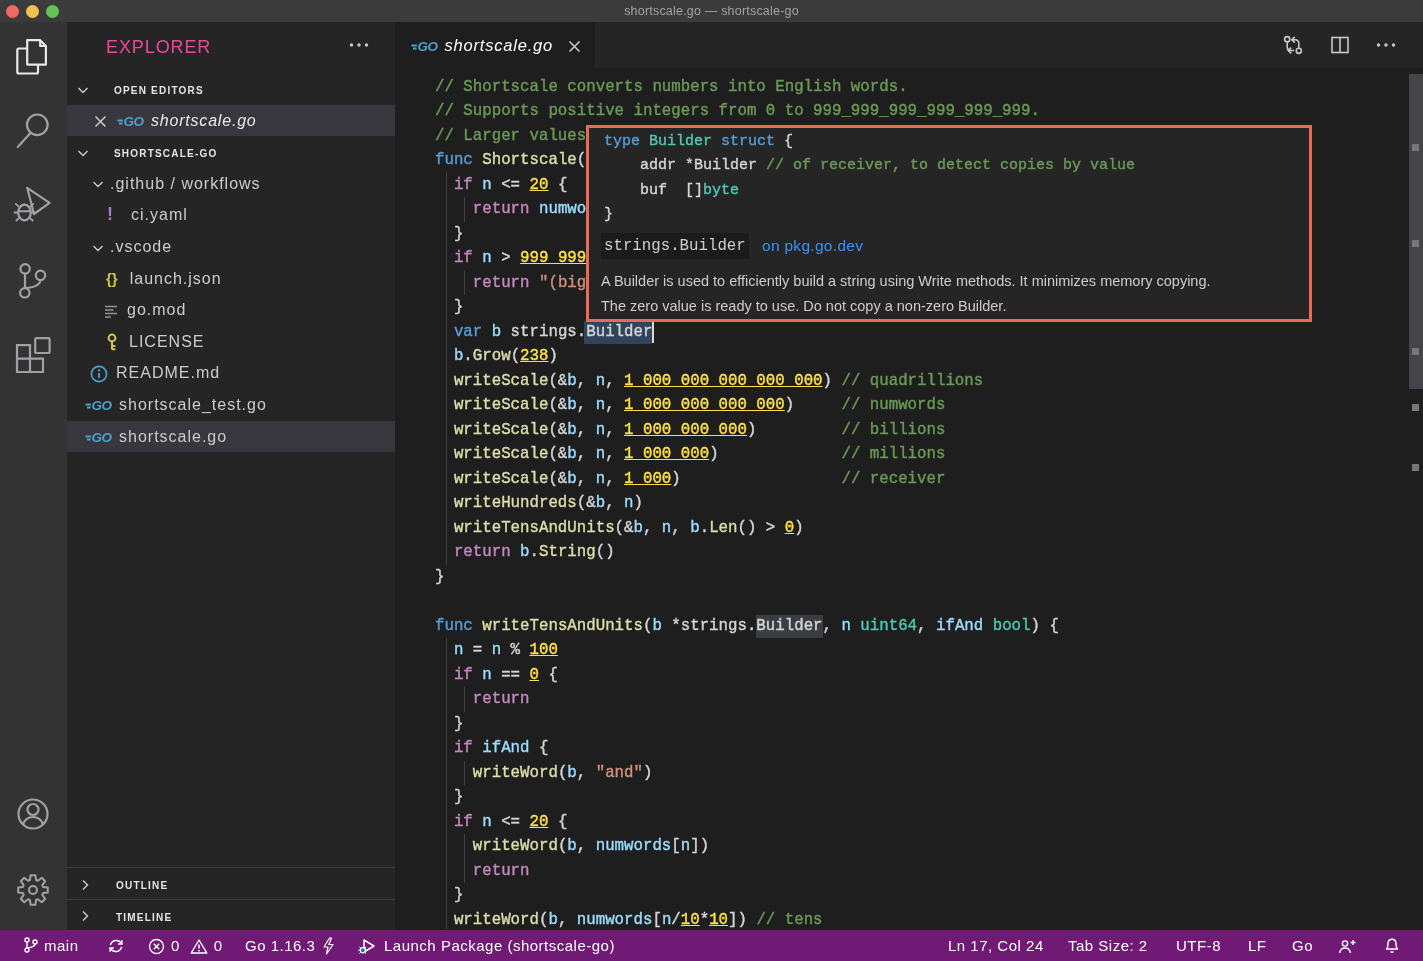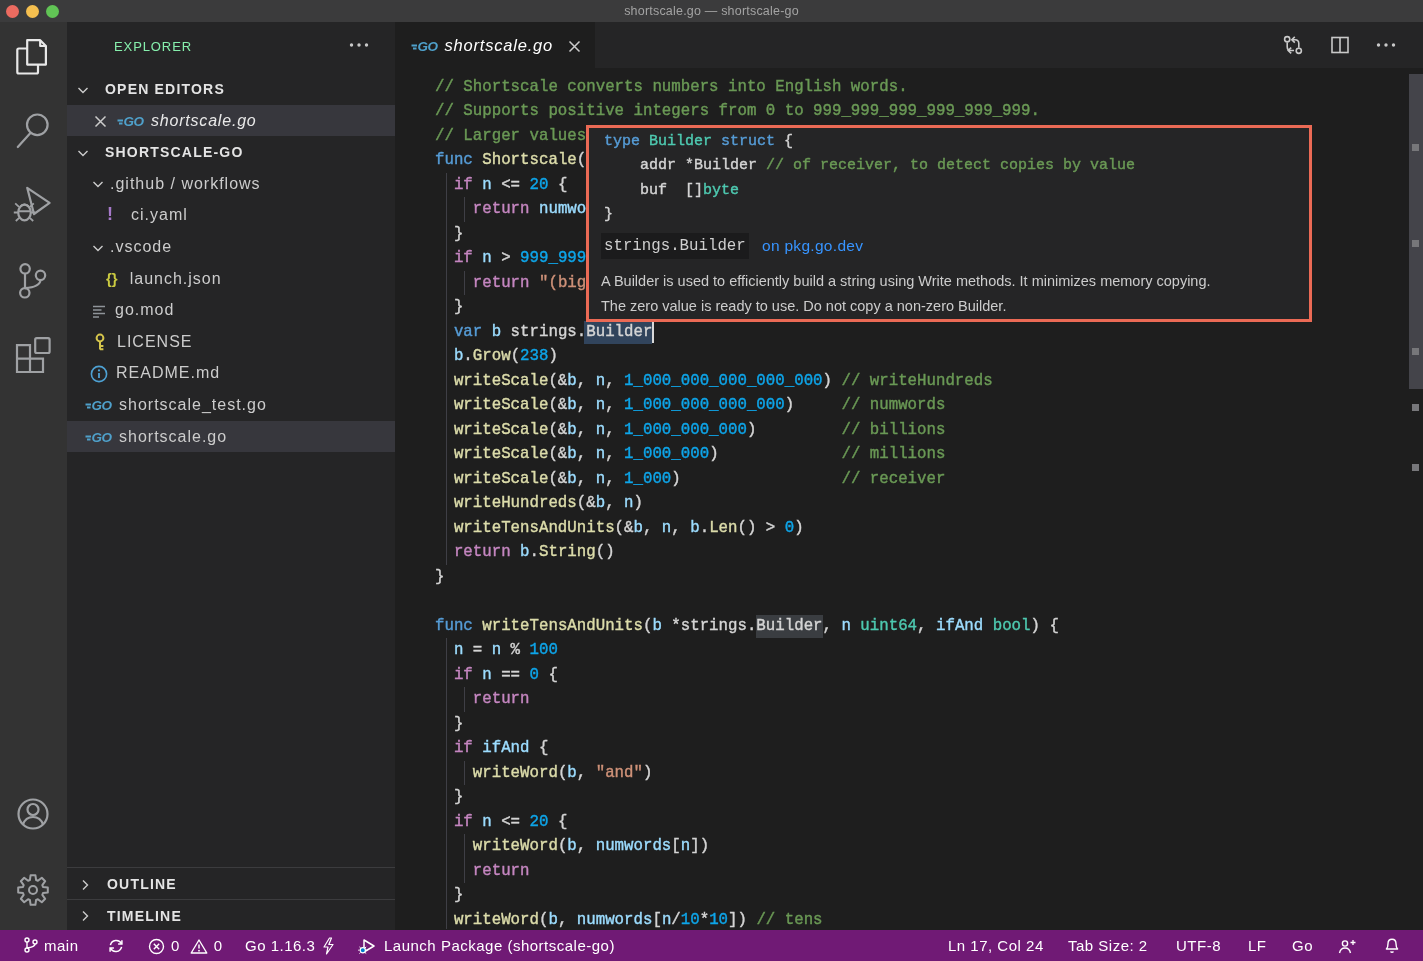--- a/index.html
+++ b/index.html
@@ -1,21 +1,21 @@
 <!DOCTYPE html>
 <html><head><meta charset="utf-8"><style>
 * { margin:0; padding:0; box-sizing:content-box; }
 html,body { width:1423px; height:961px; overflow:hidden; background:#1e1e1e;
   font-family:"Liberation Sans", sans-serif; }
 .tree { color:#cccccc; font-size:16px; letter-spacing:1.0px; }
-.hdr { color:#e4e4e4; font-size:14px; font-weight:bold; margin-left:14px; letter-spacing:1.2px; }
+.hdr { color:#e4e4e4; font-size:10px; font-weight:bold; margin-left:23px; letter-spacing:1.2px; }
 pre { font-family:"Liberation Mono", monospace; -webkit-text-stroke:0.4px; }
 i { font-style:normal; }
 i.c { color:#6a9955; } i.k { color:#569cd6; } i.ct { color:#c586c0; }
-i.fn { color:#dcdcaa; } i.v { color:#9cdcfe; } i.n { color:#0ea5e9; }
+i.fn { color:#dcdcaa; } i.v { color:#9cdcfe; } i.n { color:#fde047;text-decoration:underline; }
 i.s { color:#ce9178; } i.t { color:#4ec9b0; } i.w { color:#d4d4d4; }
 </style></head>
 <body>
 
 <div style="position:absolute;left:0;top:0;width:1423px;height:22px;background:#3b3b3c;">
   <div style="position:absolute;left:6px;top:4.5px;width:13px;height:13px;border-radius:50%;background:#ec6b60;"></div>
   <div style="position:absolute;left:26px;top:4.5px;width:13px;height:13px;border-radius:50%;background:#f5bf4f;"></div>
   <div style="position:absolute;left:46px;top:4.5px;width:13px;height:13px;border-radius:50%;background:#61c455;"></div>
   <div style="position:absolute;left:0;top:0;width:1423px;height:22px;line-height:22px;text-align:center;color:#a3a3a3;font-size:12.5px;letter-spacing:0.2px;">shortscale.go — shortscale-go</div>
 </div>
@@ -51,21 +51,21 @@
         <circle cx="18" cy="13.5" r="5.5" fill="none" stroke="#9fa1a4" stroke-width="2.2"></circle>
         <path d="M8 28.5 q2.5 -7.5 10 -7.5 q7.5 0 10 7.5" fill="none" stroke="#9fa1a4" stroke-width="2.2"></path>
       </svg></div>
   <div style="position:absolute;left:15px;top:850px;"><svg width="36" height="36" viewBox="0 0 36 36" style="">
         <path d="M32.8 15.6 L32.8 20.4 L28.0 21.1 L27.3 22.9 L30.2 26.8 L26.8 30.2 L22.9 27.3 L21.1 28.0 L20.4 32.8 L15.6 32.8 L14.9 28.0 L13.1 27.3 L9.2 30.2 L5.8 26.8 L8.7 22.9 L8.0 21.1 L3.2 20.4 L3.2 15.6 L8.0 14.9 L8.7 13.1 L5.8 9.2 L9.2 5.8 L13.1 8.7 L14.9 8.0 L15.6 3.2 L20.4 3.2 L21.1 8.0 L22.9 8.7 L26.8 5.8 L30.2 9.2 L27.3 13.1 L28.0 14.9 Z" fill="none" stroke="#9fa1a4" stroke-width="2" stroke-linejoin="round"></path>
         <circle cx="18" cy="18" r="4" fill="none" stroke="#9fa1a4" stroke-width="2"></circle>
       </svg></div>
 </div>
 
 <div style="position:absolute;left:67px;top:22px;width:328px;height:908px;background:#252526;">
-  <div style="position:absolute;left:47px;top:0;height:50px;line-height:50px;color:#86efac;font-size:13px;letter-spacing:0.9px;">EXPLORER</div>
+  <div style="position:absolute;left:39px;top:0;height:50px;line-height:50px;color:#ec4899;font-size:18px;letter-spacing:0.9px;">EXPLORER</div>
   <div style="position:absolute;left:280px;top:11px;"><svg width="24" height="24" viewBox="0 0 24 24" style="">
         <circle cx="4.5" cy="12" r="1.7" fill="#c9c9c9"></circle>
         <circle cx="12" cy="12" r="1.7" fill="#c9c9c9"></circle>
         <circle cx="19.5" cy="12" r="1.7" fill="#c9c9c9"></circle>
       </svg></div>
   <div style="position:absolute;left:0;top:50.9px;width:328px;height:31.6px;line-height:31.6px;padding-left:0px;box-sizing:border-box;"><span style="margin-left:8px;"><svg width="16" height="16" viewBox="0 0 16 16" style="vertical-align:middle">
           <path d="M3.5 6 L8 10.5 L12.5 6" fill="none" stroke="#cccccc" stroke-width="1.4"></path>
         </svg></span><b class="hdr">OPEN EDITORS</b></div>
 <div style="position:absolute;left:0;top:82.5px;width:328px;height:31.6px;line-height:31.6px;background:#37373d;padding-left:0px;box-sizing:border-box;"><span style="margin-left:25px;"><svg width="17" height="17" viewBox="0 0 17 17" style="vertical-align:middle">
           <path d="M3.5 3.5 L13.5 13.5 M13.5 3.5 L3.5 13.5" stroke="#cccccc" stroke-width="1.5"></path>
@@ -77,24 +77,24 @@
           <path d="M3.5 6 L8 10.5 L12.5 6" fill="none" stroke="#cccccc" stroke-width="1.4"></path>
         </svg></span><b class="hdr">SHORTSCALE-GO</b></div>
 <div style="position:absolute;left:0;top:145.7px;width:328px;height:31.6px;line-height:31.6px;padding-left:0px;box-sizing:border-box;"><span style="margin-left:23px;"><svg width="16" height="16" viewBox="0 0 16 16" style="vertical-align:middle">
           <path d="M3.5 6 L8 10.5 L12.5 6" fill="none" stroke="#cccccc" stroke-width="1.4"></path>
         </svg></span><span class="tree" style="margin-left:4px;">.github / workflows</span></div>
 <div style="position:absolute;left:0;top:177.3px;width:328px;height:31.6px;line-height:31.6px;padding-left:0px;box-sizing:border-box;"><span style="margin-left:40px;color:#a679c9;font-weight:bold;font-size:18px;">!</span><span class="tree" style="margin-left:18px;">ci.yaml</span></div>
 <div style="position:absolute;left:0;top:208.9px;width:328px;height:31.6px;line-height:31.6px;padding-left:0px;box-sizing:border-box;"><span style="margin-left:23px;"><svg width="16" height="16" viewBox="0 0 16 16" style="vertical-align:middle">
           <path d="M3.5 6 L8 10.5 L12.5 6" fill="none" stroke="#cccccc" stroke-width="1.4"></path>
         </svg></span><span class="tree" style="margin-left:4px;">.vscode</span></div>
 <div style="position:absolute;left:0;top:240.5px;width:328px;height:31.6px;line-height:31.6px;padding-left:4px;box-sizing:border-box;"><span style="margin-left:35px;color:#cbcb41;font-size:15px;font-weight:bold;">{}</span><span class="tree" style="margin-left:12px;">launch.json</span></div>
-<div style="position:absolute;left:0;top:272.1px;width:328px;height:31.6px;line-height:31.6px;padding-left:0px;box-sizing:border-box;"><span style="margin-left:24px;"><svg width="16" height="14" viewBox="0 0 16 14" style="vertical-align:middle">
+<div style="position:absolute;left:0;top:272.1px;width:328px;height:31.6px;line-height:31.6px;padding-left:12px;box-sizing:border-box;"><span style="margin-left:24px;"><svg width="16" height="14" viewBox="0 0 16 14" style="vertical-align:middle">
           <path d="M2 2.5 h12 M2 6 h8.5 M2 9.5 h12 M2 13 h6" stroke="#8f9499" stroke-width="1.6"></path>
         </svg></span><span class="tree" style="margin-left:8px;">go.mod</span></div>
-<div style="position:absolute;left:0;top:303.7px;width:328px;height:31.6px;line-height:31.6px;padding-left:0px;box-sizing:border-box;"><span style="margin-left:25px;"><svg width="16" height="18" viewBox="0 0 16 18" style="vertical-align:middle">
+<div style="position:absolute;left:0;top:303.7px;width:328px;height:31.6px;line-height:31.6px;padding-left:12px;box-sizing:border-box;"><span style="margin-left:25px;"><svg width="16" height="18" viewBox="0 0 16 18" style="vertical-align:middle">
           <circle cx="8" cy="5" r="3.4" fill="none" stroke="#d5c54c" stroke-width="2"></circle>
           <path d="M8 8.4 v8 M8 13 h3.4 M8 16.2 h3.4" stroke="#d5c54c" stroke-width="2" fill="none"></path>
         </svg></span><span class="tree" style="margin-left:9px;">LICENSE</span></div>
 <div style="position:absolute;left:0;top:335.3px;width:328px;height:31.6px;line-height:31.6px;padding-left:0px;box-sizing:border-box;"><span style="margin-left:23px;"><svg width="18" height="18" viewBox="0 0 18 18" style="vertical-align:middle">
           <circle cx="9" cy="9" r="7.6" fill="none" stroke="#4ea1d3" stroke-width="1.6"></circle>
           <path d="M9 8 v5" stroke="#4ea1d3" stroke-width="1.8"></path>
           <circle cx="9" cy="5.4" r="1.1" fill="#4ea1d3"></circle>
         </svg></span><span class="tree" style="margin-left:8px;">README.md</span></div>
 <div style="position:absolute;left:0;top:366.9px;width:328px;height:31.6px;line-height:31.6px;padding-left:0px;box-sizing:border-box;"><span style="margin-left:18px;"><svg width="27" height="15" viewBox="0 0 27 15" style="vertical-align:middle;position:relative;top:0px">
           <path d="M0.5 6.5 h5.5 M2 9.5 h3.5" stroke="#4fa0ca" stroke-width="1.8"></path>
@@ -162,21 +162,21 @@
 <i class="c">// Larger values return "(big number)".</i>
 <i class="k">func </i><i class="fn">Shortscale</i><i class="w">(</i><i class="v">n</i><i class="w"> </i><i class="t">uint64</i><i class="w">) </i><i class="t">string</i><i class="w"> {</i>
 <i class="w">  </i><i class="ct">if</i><i class="w"> </i><i class="v">n</i><i class="w"> &lt;= </i><i class="n">20</i><i class="w"> {</i>
 <i class="w">    </i><i class="ct">return</i><i class="w"> </i><i class="v">numwords</i><i class="w">[</i><i class="v">n</i><i class="w">]</i>
 <i class="w">  }</i>
 <i class="w">  </i><i class="ct">if</i><i class="w"> </i><i class="v">n</i><i class="w"> &gt; </i><i class="n">999_999_999_999_999_999</i><i class="w"> {</i>
 <i class="w">    </i><i class="ct">return</i><i class="w"> </i><i class="s">"(big number)"</i>
 <i class="w">  }</i>
 <i class="w">  </i><i class="k">var</i><i class="w"> </i><i class="v">b</i><i class="w"> strings.Builder</i>
 <i class="w">  </i><i class="v">b</i><i class="w">.</i><i class="fn">Grow</i><i class="w">(</i><i class="n">238</i><i class="w">)</i>
-<i class="w">  </i><i class="fn">writeScale</i><i class="w">(&amp;</i><i class="v">b</i><i class="w">, </i><i class="v">n</i><i class="w">, </i><i class="n">1_000_000_000_000_000</i><i class="w">) </i><i class="c">// writeHundreds</i>
+<i class="w">  </i><i class="fn">writeScale</i><i class="w">(&amp;</i><i class="v">b</i><i class="w">, </i><i class="v">n</i><i class="w">, </i><i class="n">1_000_000_000_000_000</i><i class="w">) </i><i class="c">// quadrillions</i>
 <i class="w">  </i><i class="fn">writeScale</i><i class="w">(&amp;</i><i class="v">b</i><i class="w">, </i><i class="v">n</i><i class="w">, </i><i class="n">1_000_000_000_000</i><i class="w">)     </i><i class="c">// numwords</i>
 <i class="w">  </i><i class="fn">writeScale</i><i class="w">(&amp;</i><i class="v">b</i><i class="w">, </i><i class="v">n</i><i class="w">, </i><i class="n">1_000_000_000</i><i class="w">)         </i><i class="c">// billions</i>
 <i class="w">  </i><i class="fn">writeScale</i><i class="w">(&amp;</i><i class="v">b</i><i class="w">, </i><i class="v">n</i><i class="w">, </i><i class="n">1_000_000</i><i class="w">)             </i><i class="c">// millions</i>
 <i class="w">  </i><i class="fn">writeScale</i><i class="w">(&amp;</i><i class="v">b</i><i class="w">, </i><i class="v">n</i><i class="w">, </i><i class="n">1_000</i><i class="w">)                 </i><i class="c">// receiver</i>
 <i class="w">  </i><i class="fn">writeHundreds</i><i class="w">(&amp;</i><i class="v">b</i><i class="w">, </i><i class="v">n</i><i class="w">)</i>
 <i class="w">  </i><i class="fn">writeTensAndUnits</i><i class="w">(&amp;</i><i class="v">b</i><i class="w">, </i><i class="v">n</i><i class="w">, </i><i class="v">b</i><i class="w">.</i><i class="fn">Len</i><i class="w">() &gt; </i><i class="n">0</i><i class="w">)</i>
 <i class="w">  </i><i class="ct">return</i><i class="w"> </i><i class="v">b</i><i class="w">.</i><i class="fn">String</i><i class="w">()</i>
 <i class="w">}</i>
 
 <i class="k">func </i><i class="fn">writeTensAndUnits</i><i class="w">(</i><i class="v">b</i><i class="w"> *strings.Builder, </i><i class="v">n</i><i class="w"> </i><i class="t">uint64</i><i class="w">, </i><i class="v">ifAnd</i><i class="w"> </i><i class="t">bool</i><i class="w">) {</i>

